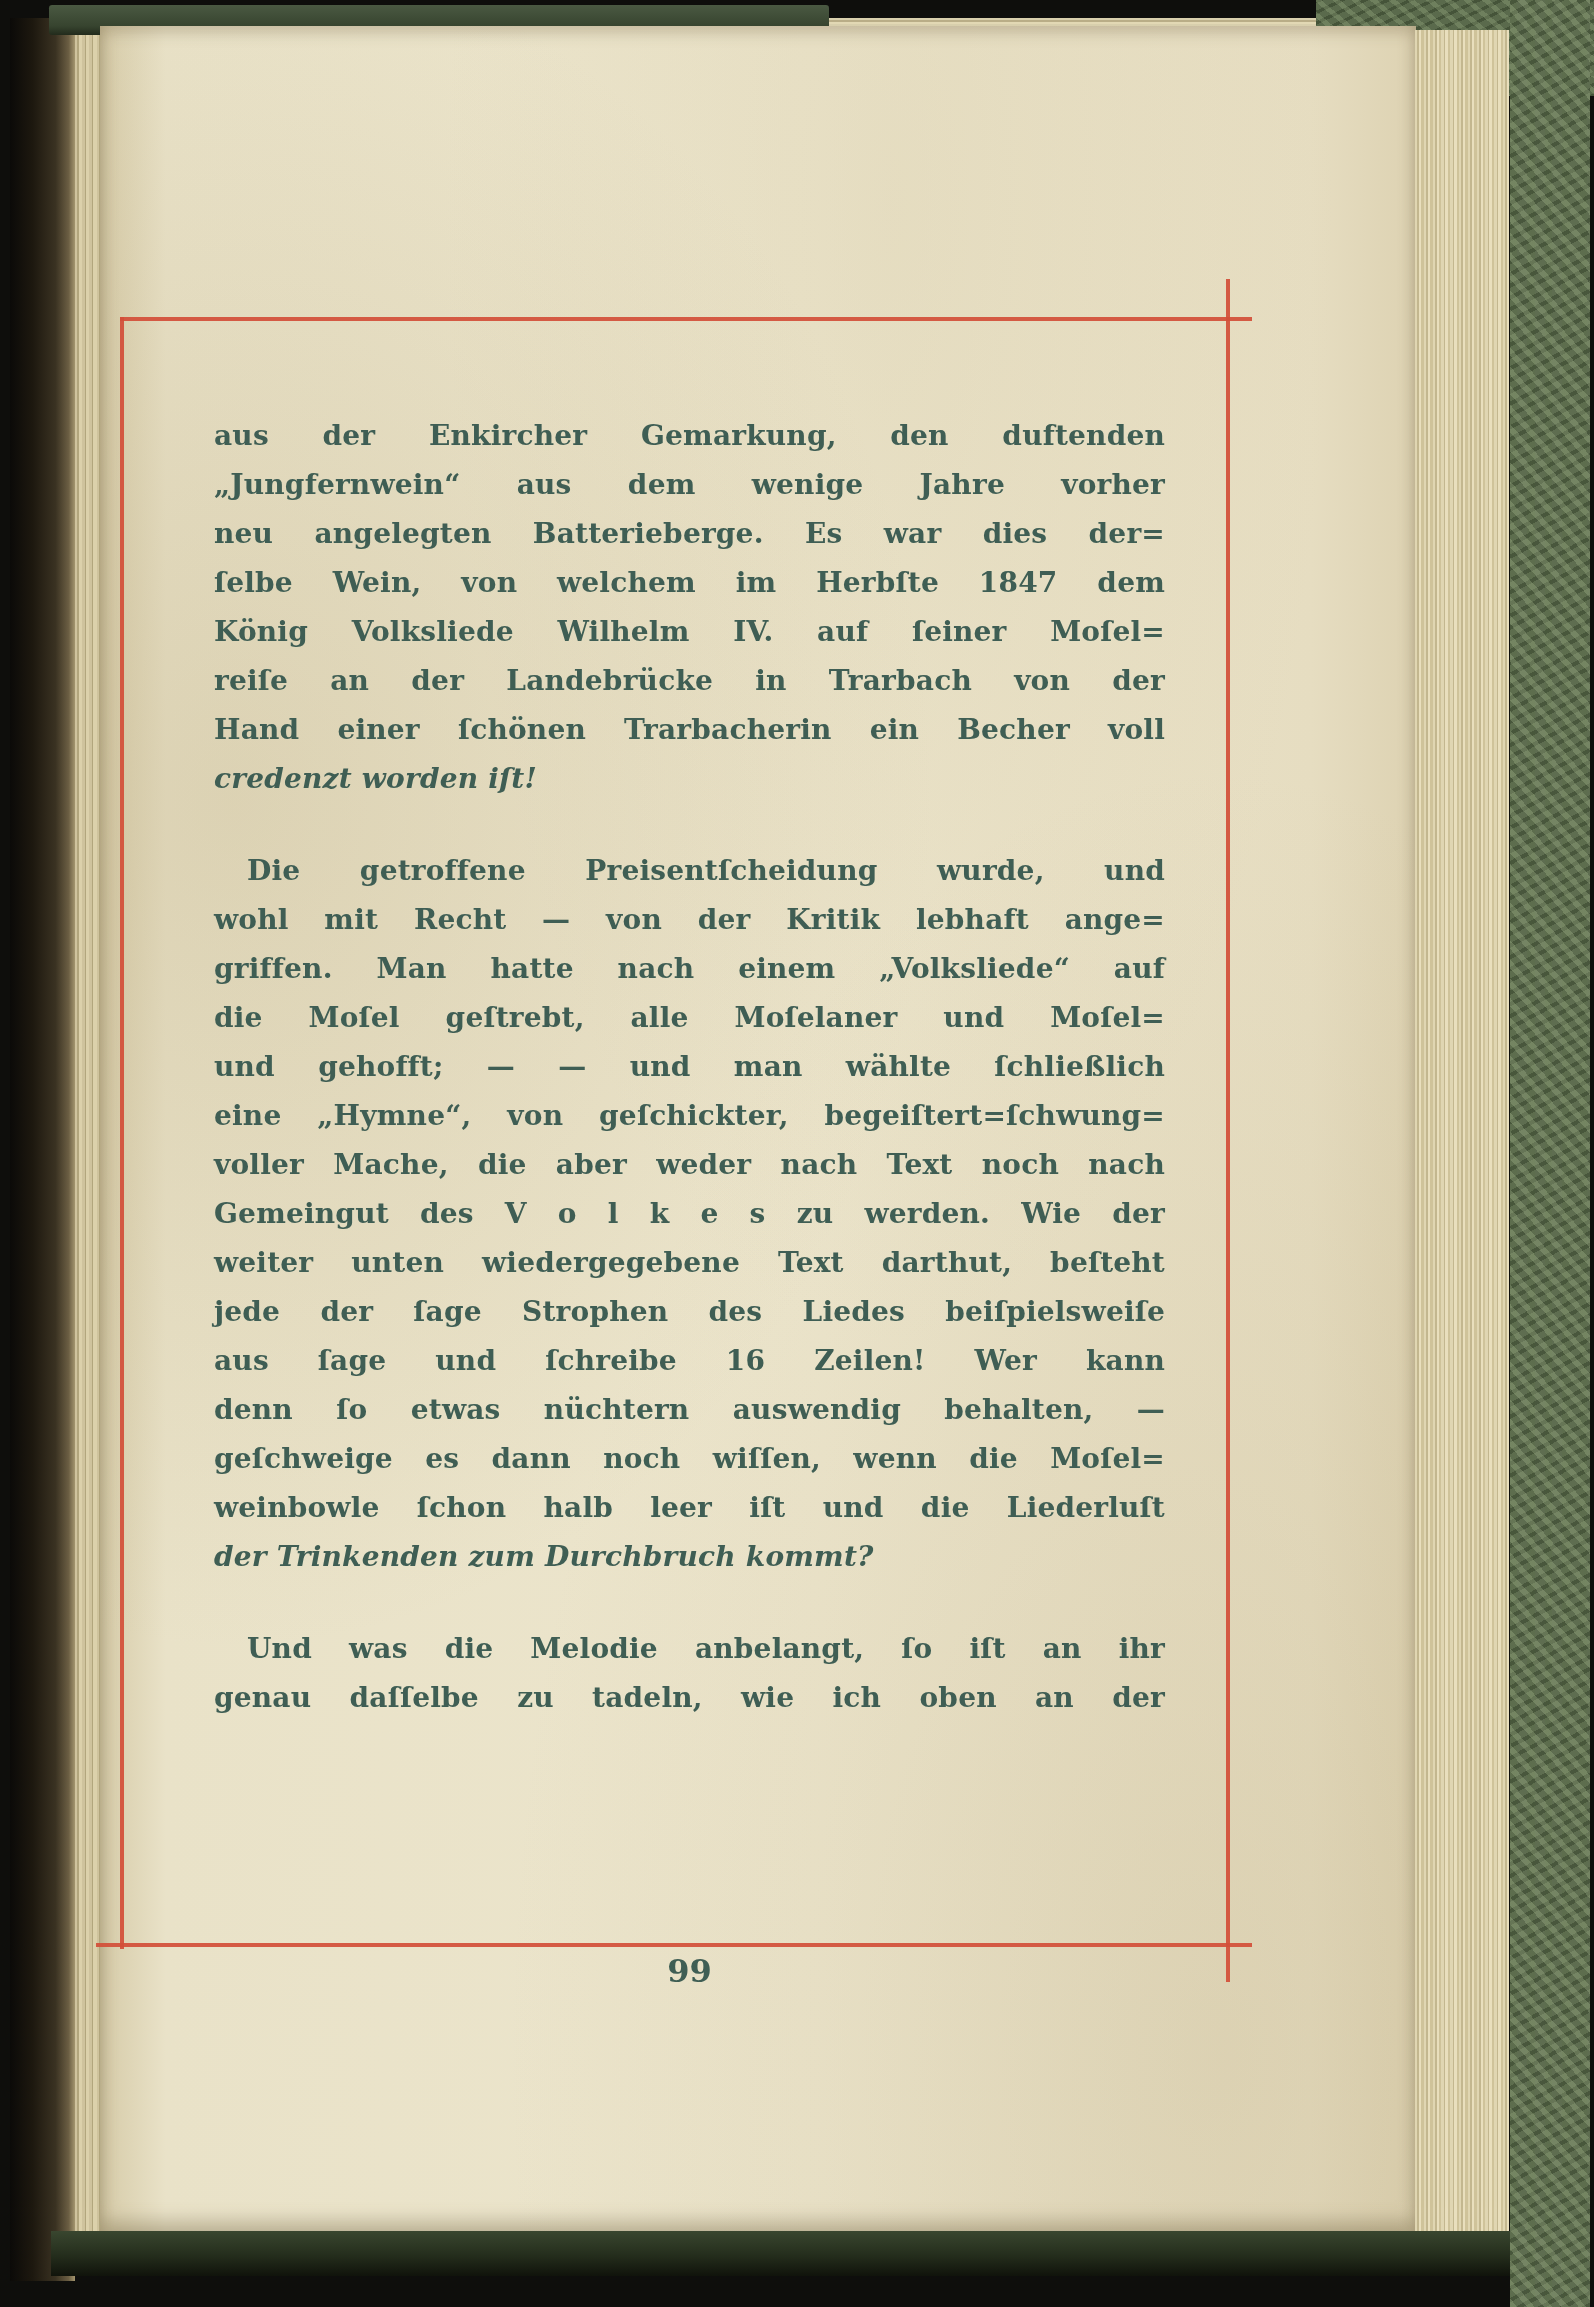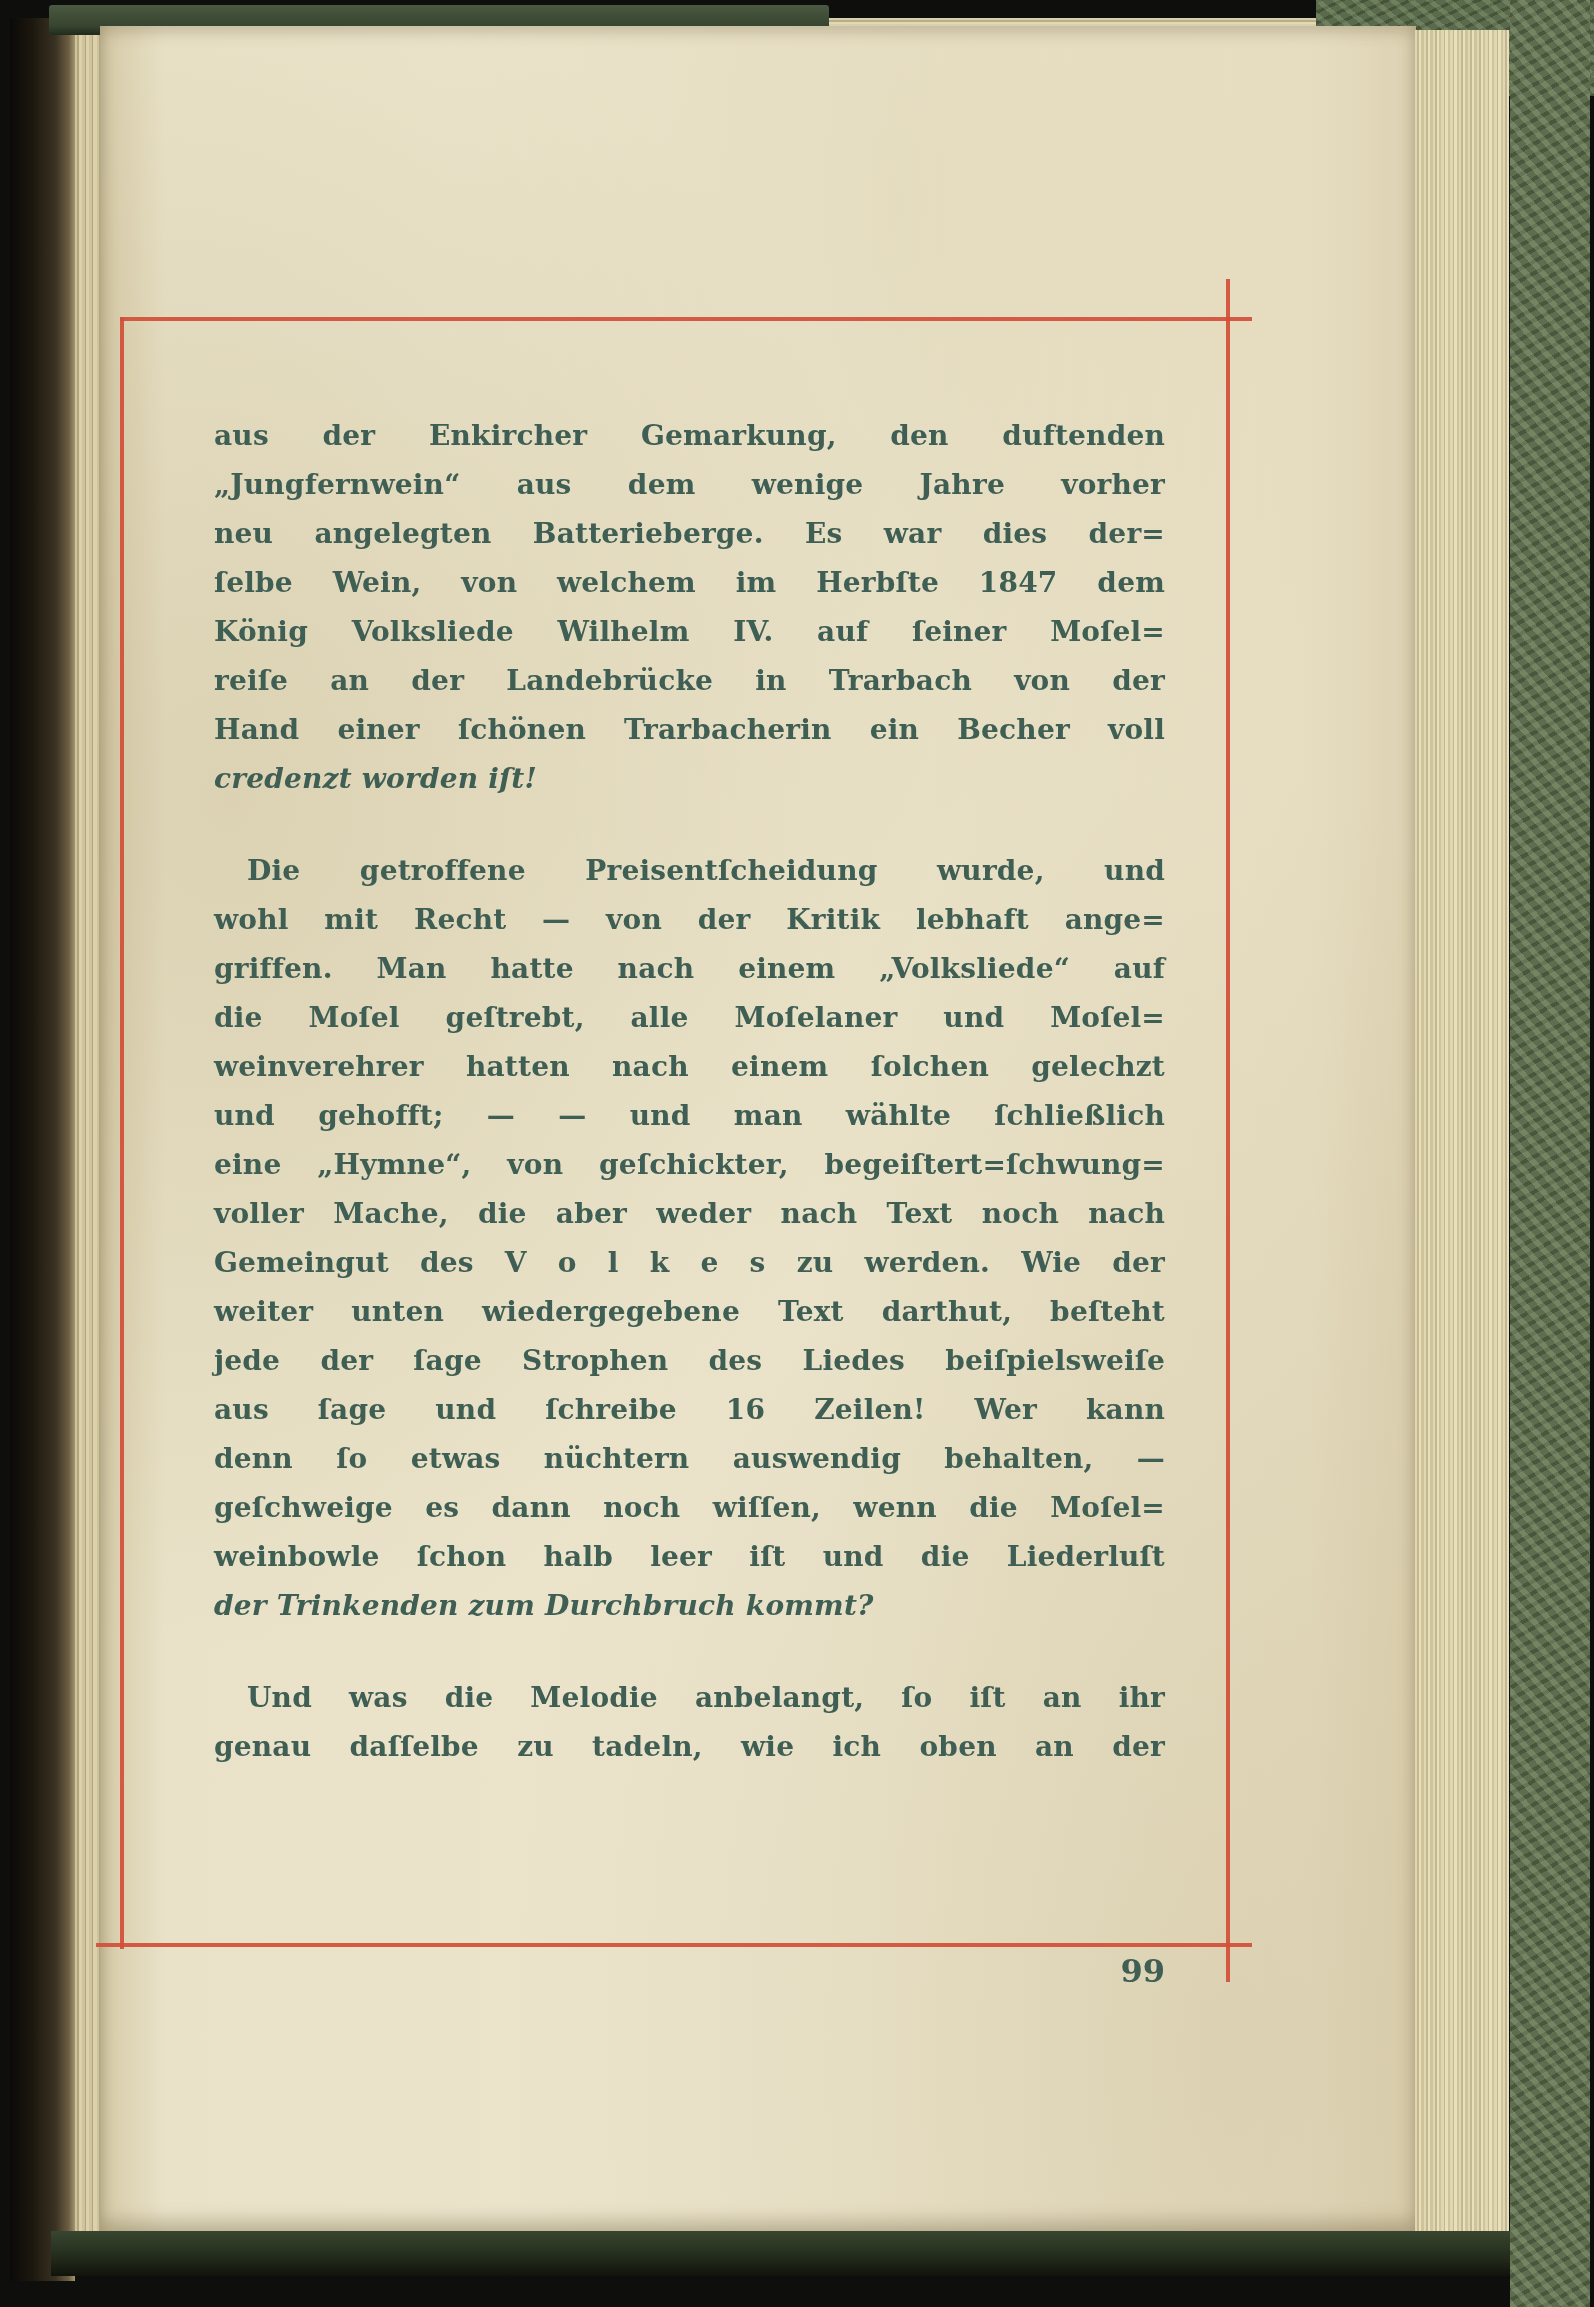--- a/index.html
+++ b/index.html
@@ -78,21 +78,21 @@
   .line{
     text-align:justify;
     text-align-last:justify;
     height:49px;overflow:visible;
     hyphens:none;
   }
   .line.flush{text-align-last:left;font-style:italic;}
   .line.indent{text-indent:33px;}
   .page-number{
     position:absolute;left:214px;top:1952px;width:951px;
-    text-align:right;color:var(--ink,#3f5e54);
+    text-align:center;color:var(--ink,#3f5e54);
     font-size:32px;font-weight:bold;line-height:38px;
   }
 </style>
 </head>
 <body>
 
 <div id="scan">
   <div class="spine-left"></div>
   <div class="page-edge-left"></div>
   <div class="cover-top-edge"></div>
@@ -119,21 +119,20 @@
         <div class="line">König Volksliede Wilhelm IV. auf ſeiner Moſel=</div>
         <div class="line">reiſe an der Landebrücke in Trarbach von der</div>
         <div class="line">Hand einer ſchönen Trarbacherin ein Becher voll</div>
         <div class="line flush">credenzt worden iſt!</div>
       </div>
       <div class="paragraph">
         <div class="line indent">Die getroffene Preisentſcheidung wurde, und</div>
         <div class="line">wohl mit Recht — von der Kritik lebhaft ange=</div>
         <div class="line">griffen. Man hatte nach einem „Volksliede“ auf</div>
         <div class="line">die Moſel geſtrebt, alle Moſelaner und Moſel=</div>
-        <div class="line">weinverehrer hatten nach einem ſolchen gelechzt</div>
         <div class="line">und gehofft; — — und man wählte ſchließlich</div>
         <div class="line">eine „Hymne“, von geſchickter, begeiſtert=ſchwung=</div>
         <div class="line">voller Mache, die aber weder nach Text noch nach</div>
         <div class="line">Gemeingut des V o l k e s zu werden.  Wie der</div>
         <div class="line">weiter unten wiedergegebene Text darthut, beſteht</div>
         <div class="line">jede der ſage Strophen des Liedes beiſpielsweiſe</div>
         <div class="line">aus ſage und ſchreibe 16 Zeilen!  Wer kann</div>
         <div class="line">denn ſo etwas nüchtern auswendig behalten, —</div>
         <div class="line">geſchweige es dann noch wiſſen, wenn die Moſel=</div>
         <div class="line">weinbowle ſchon halb leer iſt und die Liederluſt</div>

